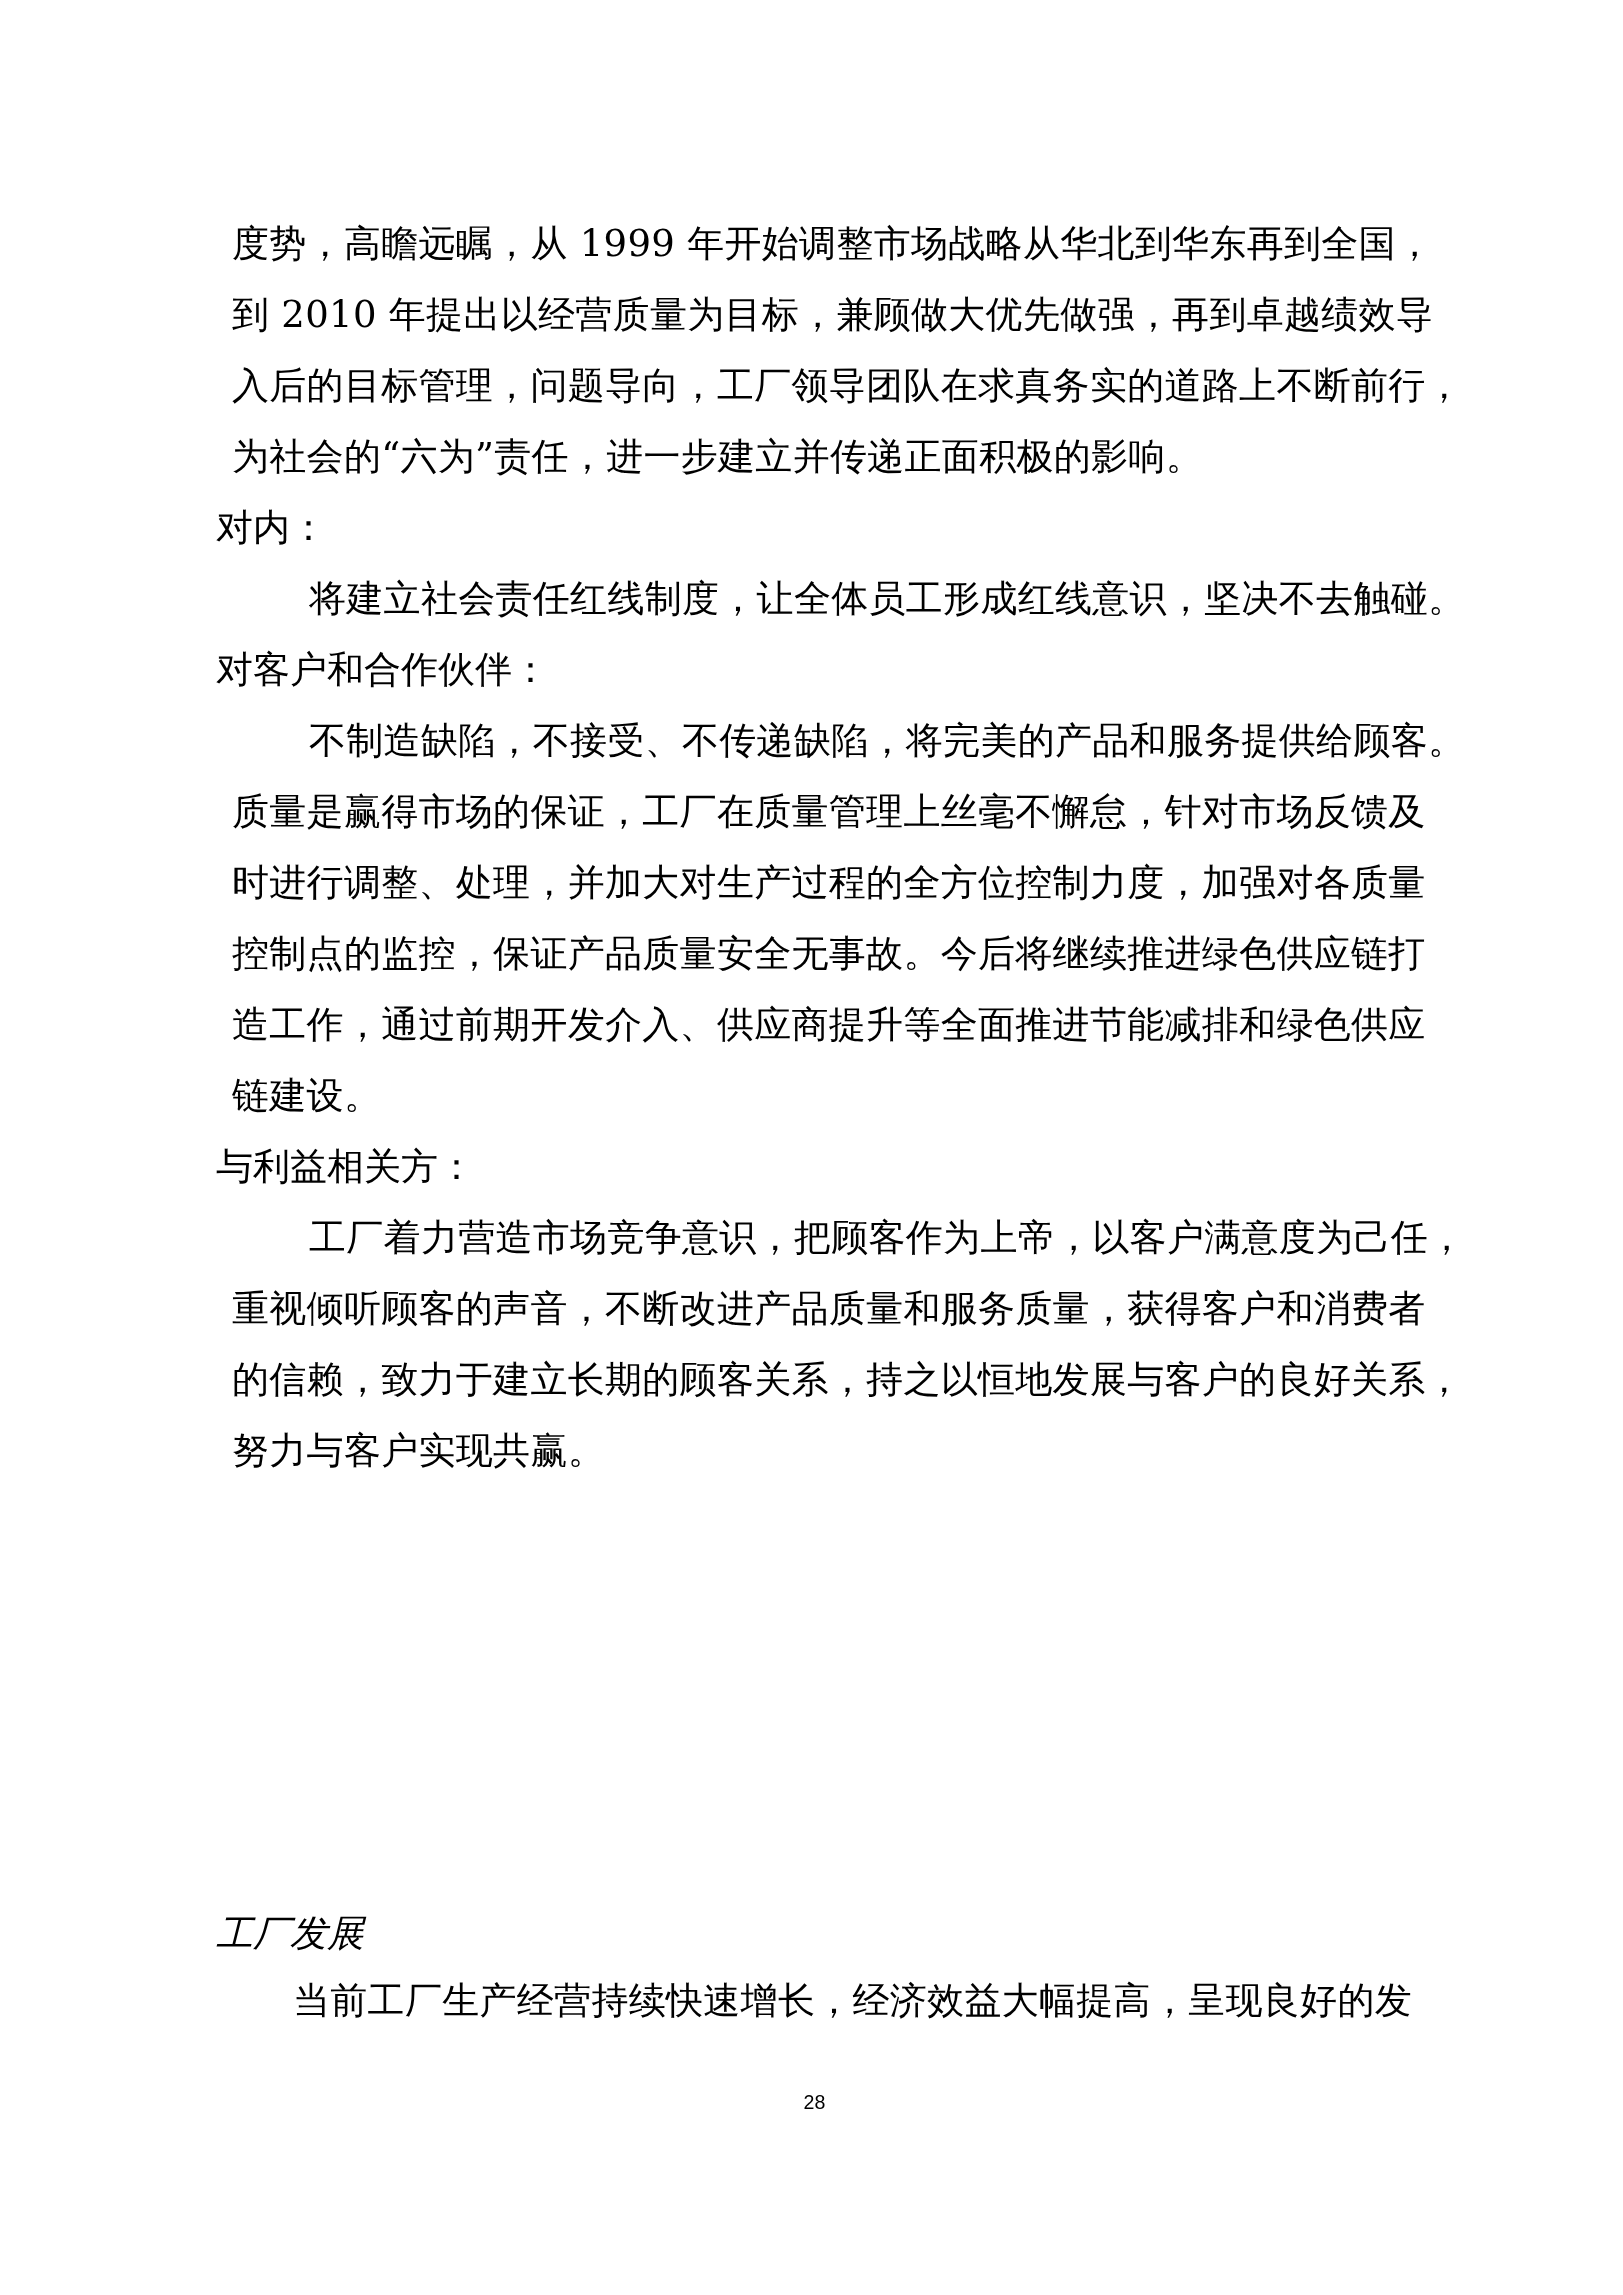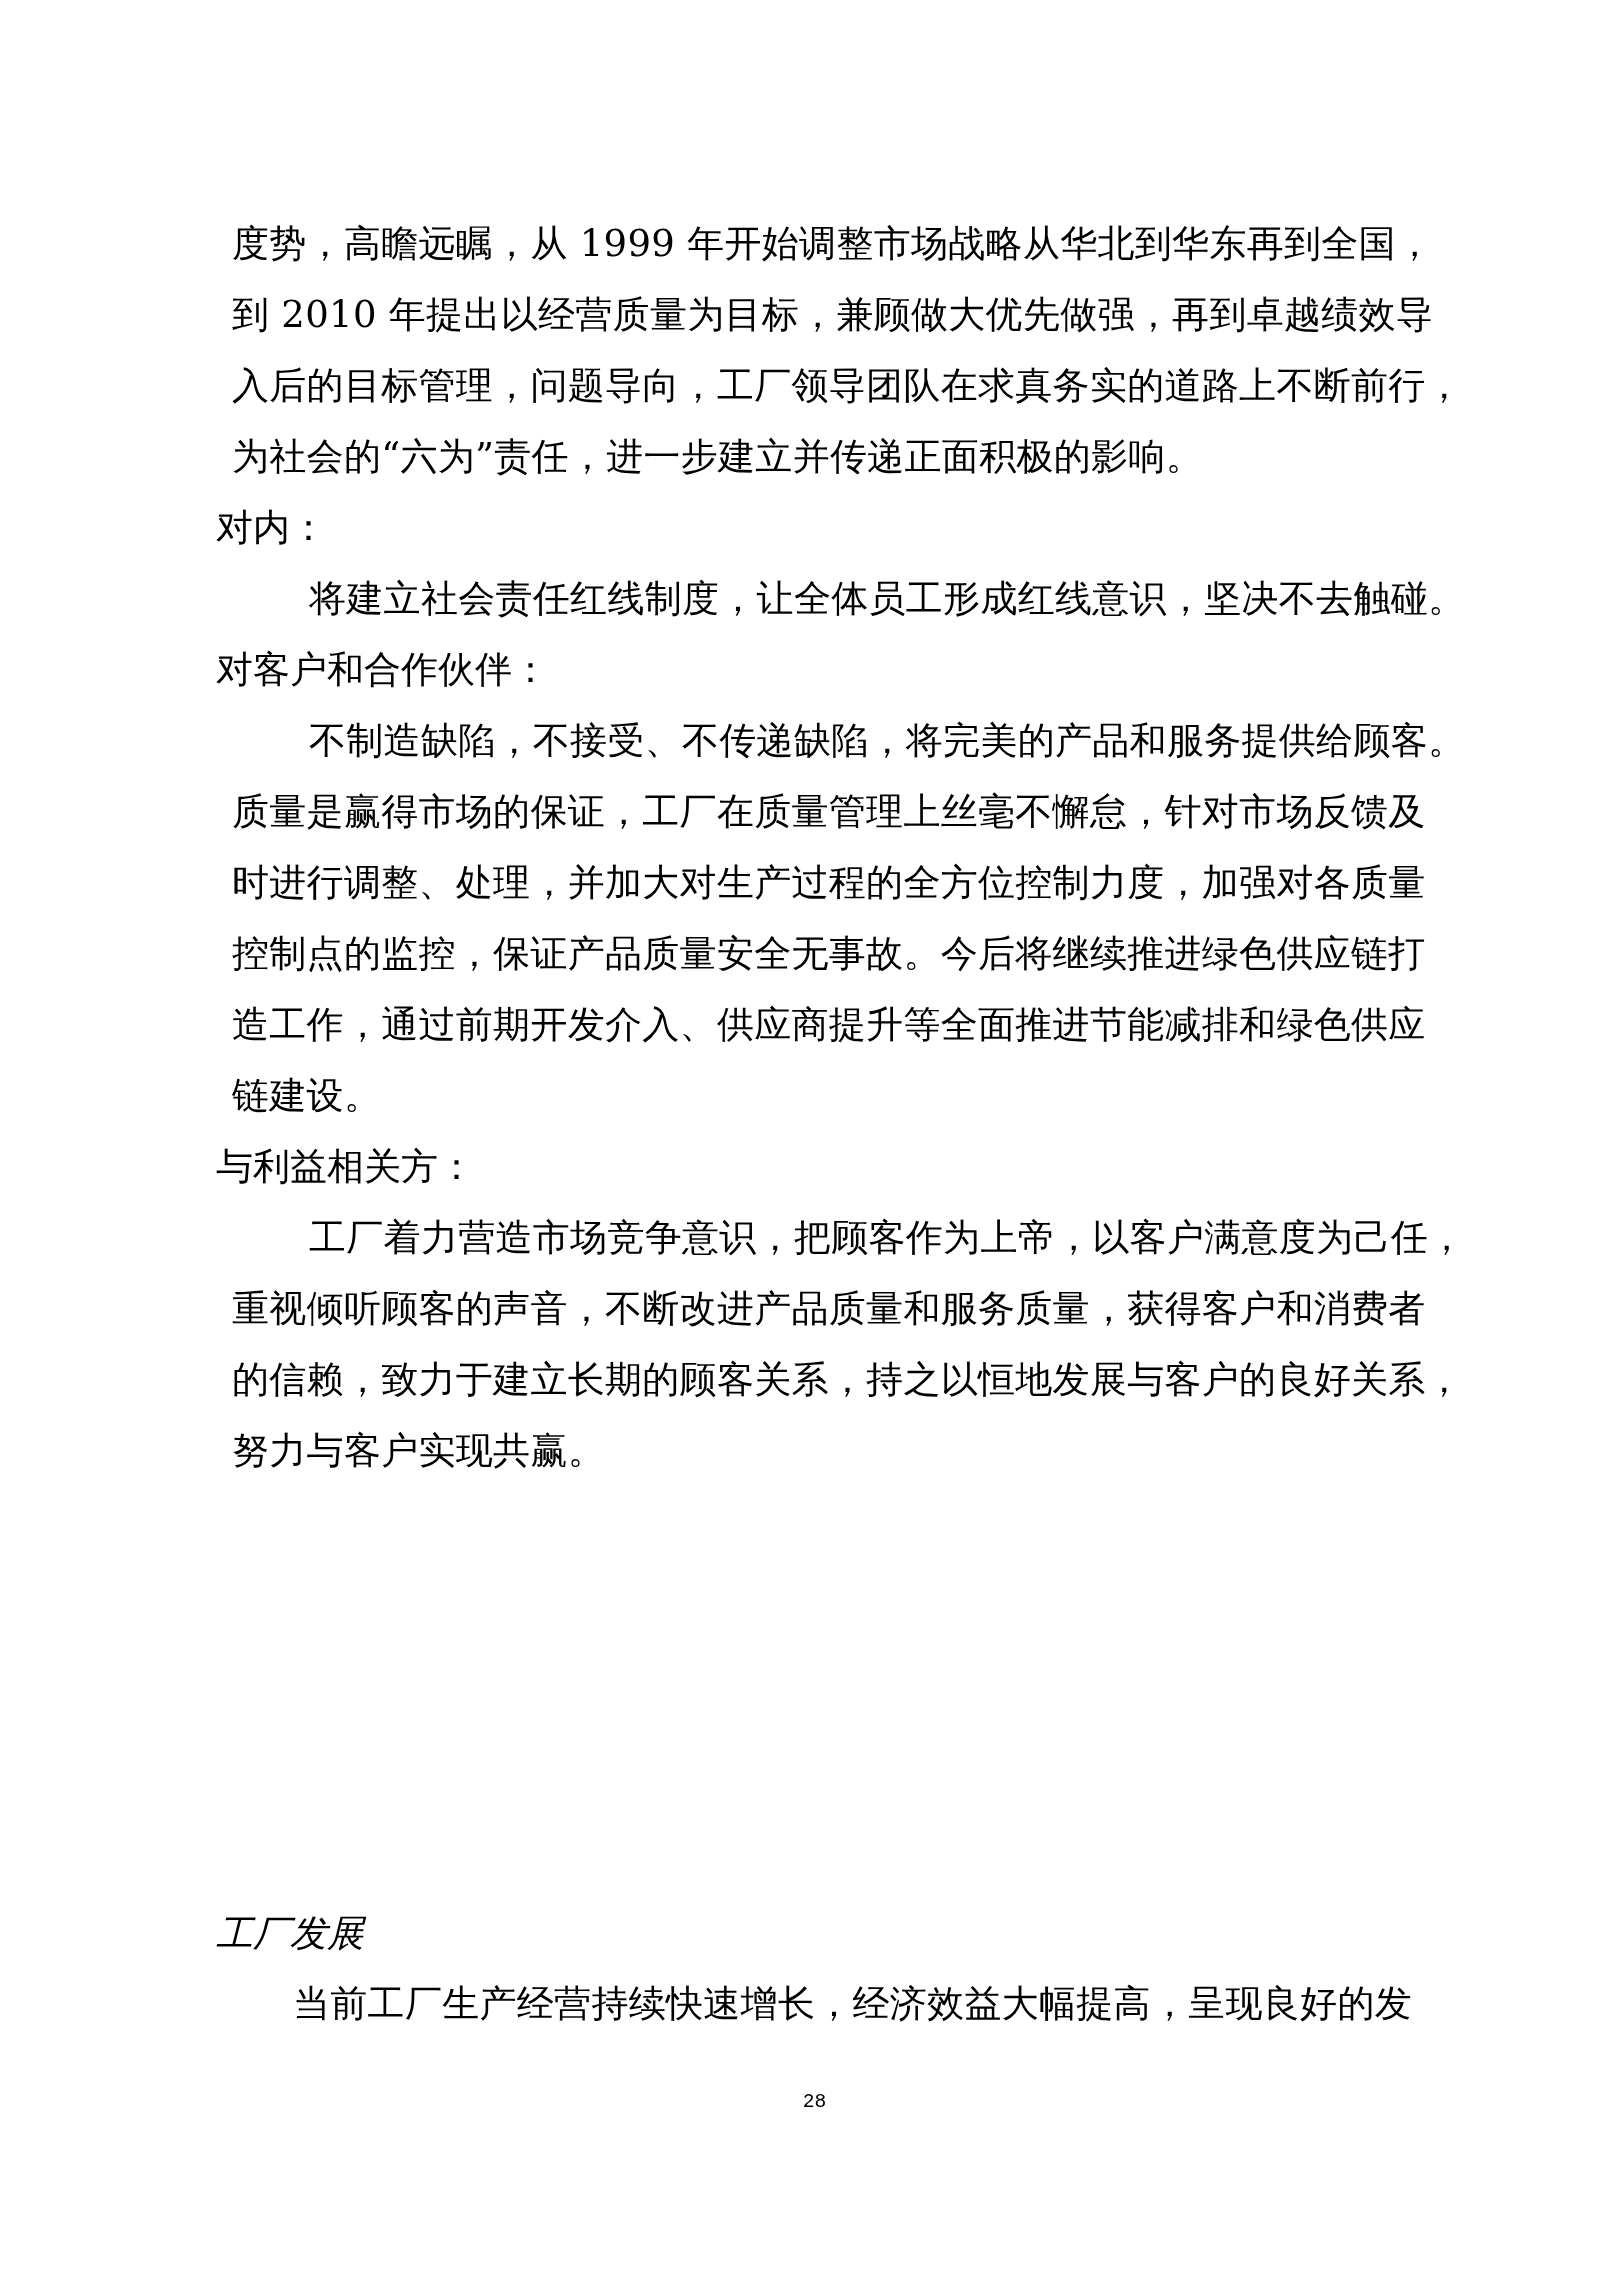--- a/index.html
+++ b/index.html
@@ -48,28 +48,29 @@
       font-style: italic;
     }
     .section-body {
       position: absolute;
       left: 293px;
       top: 1971px;
       font-size: 37px;
       line-height: 65px;
       white-space: nowrap;
       letter-spacing: 0.3px;
+      font-family: Liberation Mono, monospace;
     }
     .page-number {
       position: absolute;
       left: 795px;
       top: 2089px;
       width: 39px;
       text-align: center;
-      font-family: Liberation Mono, monospace;
+      font-family: Liberation Sans, sans-serif;
       font-size: 19.6px;
       line-height: 26px;
     }
   </style>
 </head>
 <body>
 
 <div class="page">
   <div class="line">度势，高瞻远瞩，从 1999 年开始调整市场战略从华北到华东再到全国，</div>
   <div class="line">到 2010 年提出以经营质量为目标，兼顾做大优先做强，再到卓越绩效导</div>

